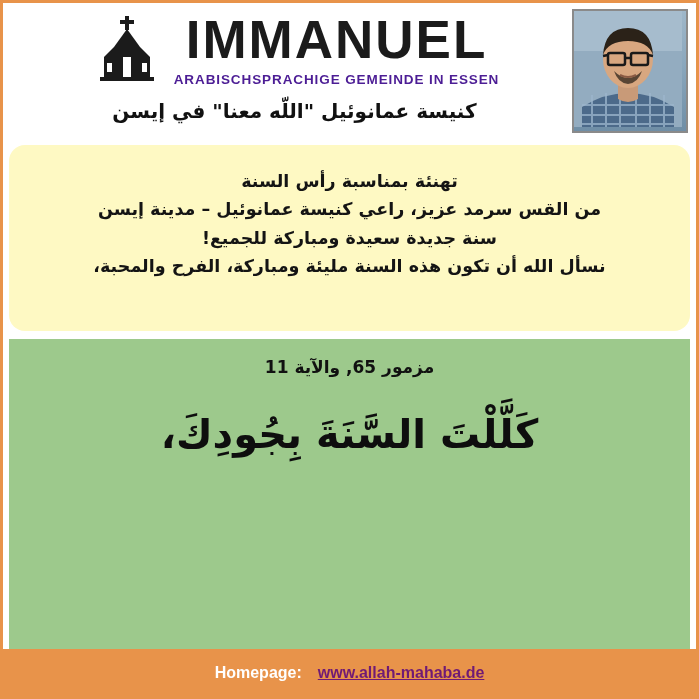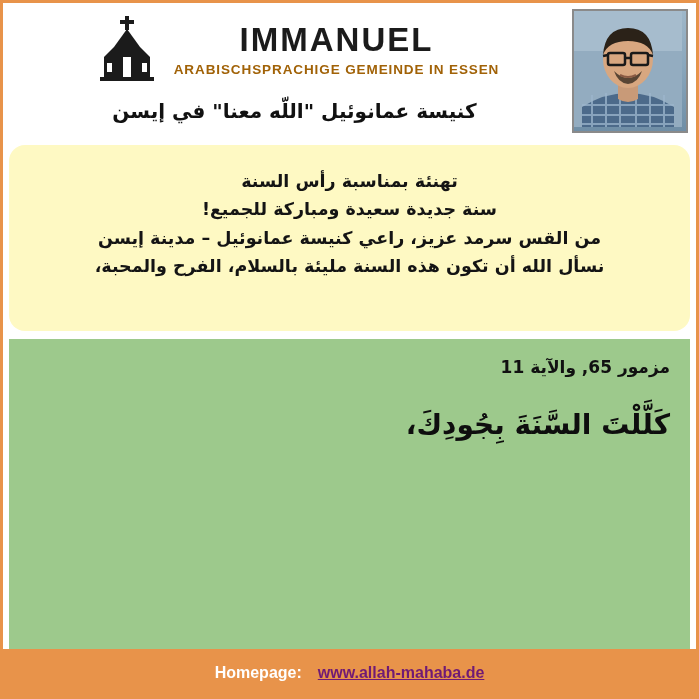--- a/index.html
+++ b/index.html
@@ -46,31 +46,31 @@
     position: relative;
   }
   .church-icon svg { display: block; }
   .wordmark {
     margin-left: 10px;
     text-align: center;
   }
   .wordmark .main {
     font-family: "Liberation Sans", sans-serif;
     font-weight: bold;
-    font-size: 33px;
+    font-size: 53px;
     letter-spacing: 2px;
     line-height: 1;
     color: #1b1b1b;
   }
   .wordmark .sub {
     font-family: "Liberation Sans", sans-serif;
     font-weight: bold;
     font-size: 13.5px;
     letter-spacing: 0.9px;
-    color: #a16207;
+    color: #4c1d95;
     margin-top: 6px;
   }
   .arabic-title {
     text-align: center;
     direction: rtl;
     font-family: "DejaVu Sans", sans-serif;
     font-weight: bold;
     font-size: 20px;
     color: #111111;
     margin-top: 6px;
@@ -105,37 +105,37 @@
     box-sizing: border-box;
   }
   .greeting .line { white-space: nowrap; }
 
   
   .verse {
     margin: 8px 6px 0 6px;
     background: #9dc98c;
     padding: 14px 20px 18px 20px;
     direction: rtl;
-    text-align: right;
+    text-align: center;
     height: 321px;
     box-sizing: border-box;
     position: relative;
   }
   .verse-ref {
     font-family: "DejaVu Sans", sans-serif;
     font-weight: bold;
     font-size: 17px;
     color: #111111;
     margin-top: 4px;
   }
   .verse-text {
     font-family: "DejaVu Sans", sans-serif;
     font-weight: bold;
     color: #0e0e0e;
-    font-size: 28px;
+    font-size: 40px;
     line-height: 1.55;
     margin-top: 26px;
   }
   .verse-text .vline { display: block; white-space: nowrap; }
 
   
   .footer {
     position: absolute;
     left: 0;
     right: 0;
@@ -224,23 +224,23 @@
         </g>
 
         <path d="M40 60 Q54 74 68 60 Q64 72 54 73 Q44 72 40 60 Z" fill="#3a2d20" opacity="0.8"></path>
         <path d="M46 64 Q54 68 62 64" stroke="#8a5b44" stroke-width="2" fill="none"></path>
       </svg>
     </div>
   </div>
 
   <div class="greeting">
     <div class="line">تهنئة بمناسبة رأس السنة</div>
+    <div class="line">من القس سرمد عزيز، راعي كنيسة عمانوئيل – مدينة إيسن</div>
     <div class="line">سنة جديدة سعيدة ومباركة للجميع!</div>
-    <div class="line">من القس سرمد عزيز، راعي كنيسة عمانوئيل – مدينة إيسن</div>
-    <div class="line">نسأل الله أن تكون هذه السنة مليئة بالسلام، الفرح والمحبة،</div>
+    <div class="line">نسأل الله أن تكون هذه السنة مليئة ومباركة، الفرح والمحبة،</div>
   </div>
 
   <div class="verse">
     <div class="verse-ref">مزمور 65, والآية 11</div>
     <div class="verse-text">
       <span class="vline">كَلَّلْتَ السَّنَةَ بِجُودِكَ،</span>
     </div>
   </div>
 
   <div class="footer">

